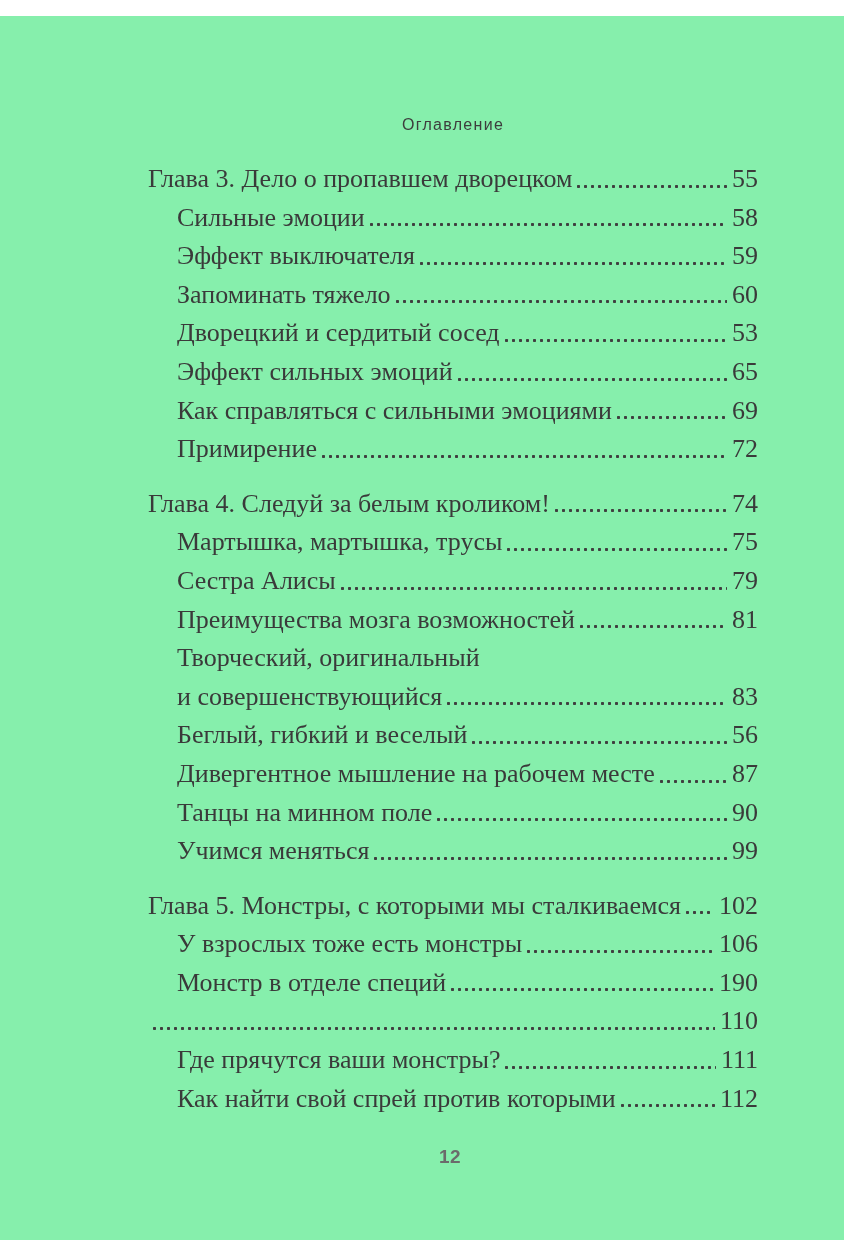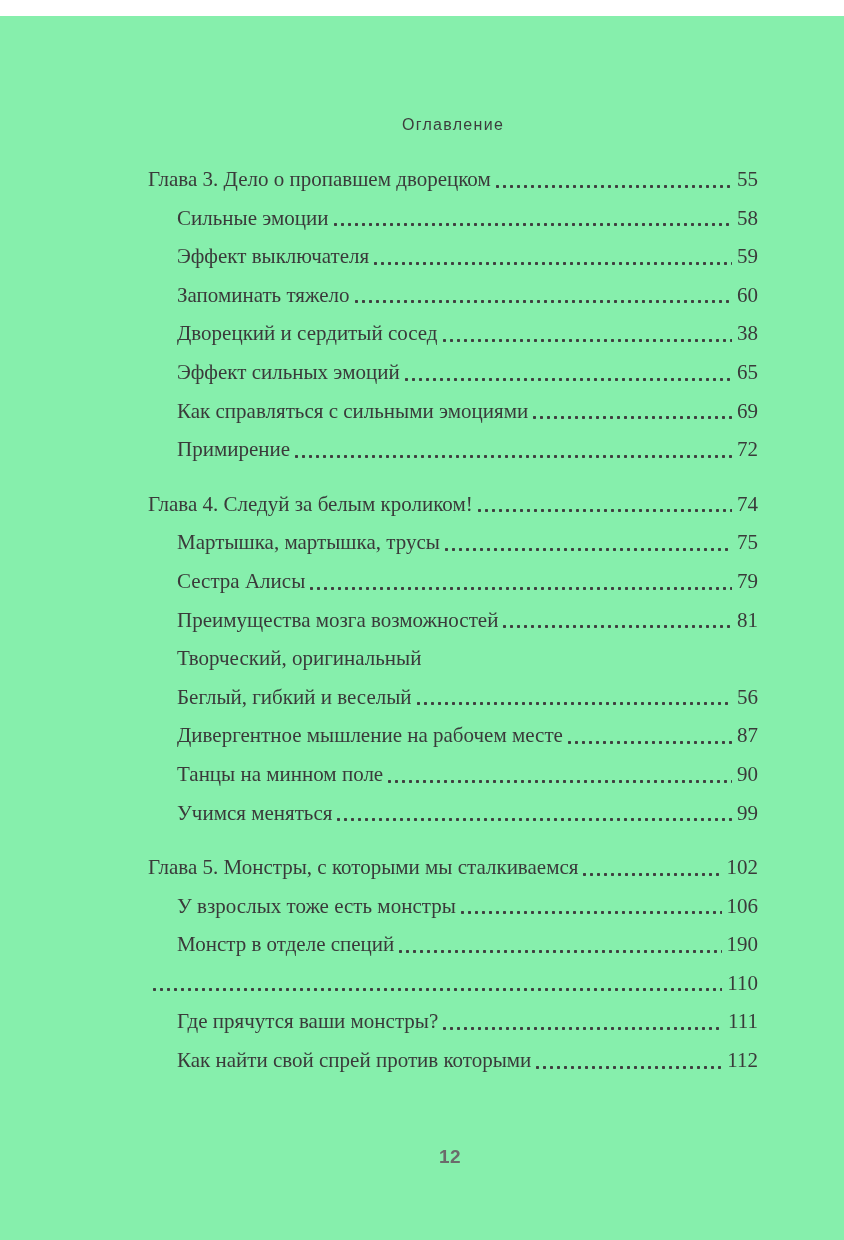--- a/index.html
+++ b/index.html
@@ -33,21 +33,21 @@
   .toc-section {
     margin-top: 16px;
   }
   .toc-section:first-child {
     margin-top: 0;
   }
   .toc-row {
     display: flex;
     align-items: baseline;
     line-height: 38.6px;
-    font-size: 21px;
+    font-size: 26px;
   }
   .toc-row .title {
     flex: 0 0 auto;
     white-space: nowrap;
   }
   .toc-row.sub .title {
     margin-left: 29px;
   }
   .toc-row .page-num {
     flex: 0 0 auto;
@@ -102,21 +102,21 @@
           <span class="page-num">59</span>
         </div>
         <div class="toc-row sub">
           <span class="title">Запоминать тяжело</span>
           <span class="leader"></span>
           <span class="page-num">60</span>
         </div>
         <div class="toc-row sub">
           <span class="title">Дворецкий и сердитый сосед</span>
           <span class="leader"></span>
-          <span class="page-num">38</span>
+          <span class="page-num">53</span>
         </div>
         <div class="toc-row sub">
           <span class="title">Эффект сильных эмоций</span>
           <span class="leader"></span>
           <span class="page-num">65</span>
         </div>
         <div class="toc-row sub">
           <span class="title">Как справляться с сильными эмоциями</span>
           <span class="leader"></span>
           <span class="page-num">69</span>
@@ -145,20 +145,25 @@
         </div>
         <div class="toc-row sub">
           <span class="title">Преимущества мозга возможностей</span>
           <span class="leader"></span>
           <span class="page-num">81</span>
         </div>
         <div class="toc-row sub">
           <span class="title">Творческий, оригинальный</span>
         </div>
         <div class="toc-row sub">
+          <span class="title">и совершенствующийся</span>
+          <span class="leader"></span>
+          <span class="page-num">83</span>
+        </div>
+        <div class="toc-row sub">
           <span class="title">Беглый, гибкий и веселый</span>
           <span class="leader"></span>
           <span class="page-num">56</span>
         </div>
         <div class="toc-row sub">
           <span class="title">Дивергентное мышление на рабочем месте</span>
           <span class="leader"></span>
           <span class="page-num">87</span>
         </div>
         <div class="toc-row sub">

